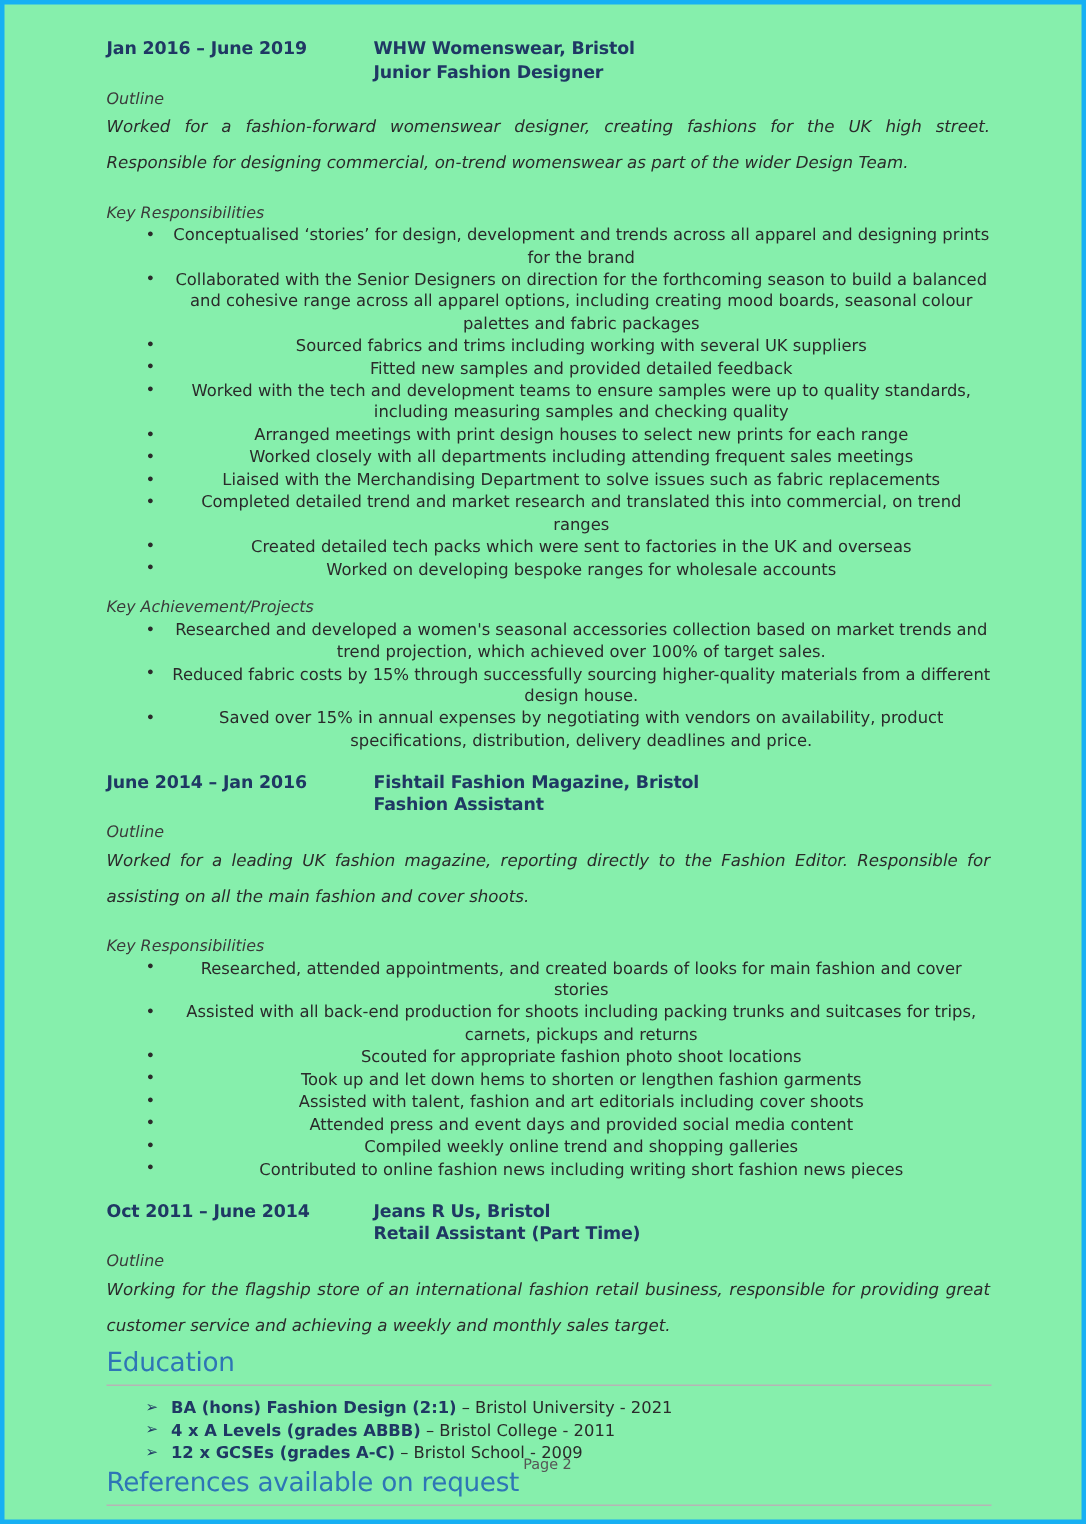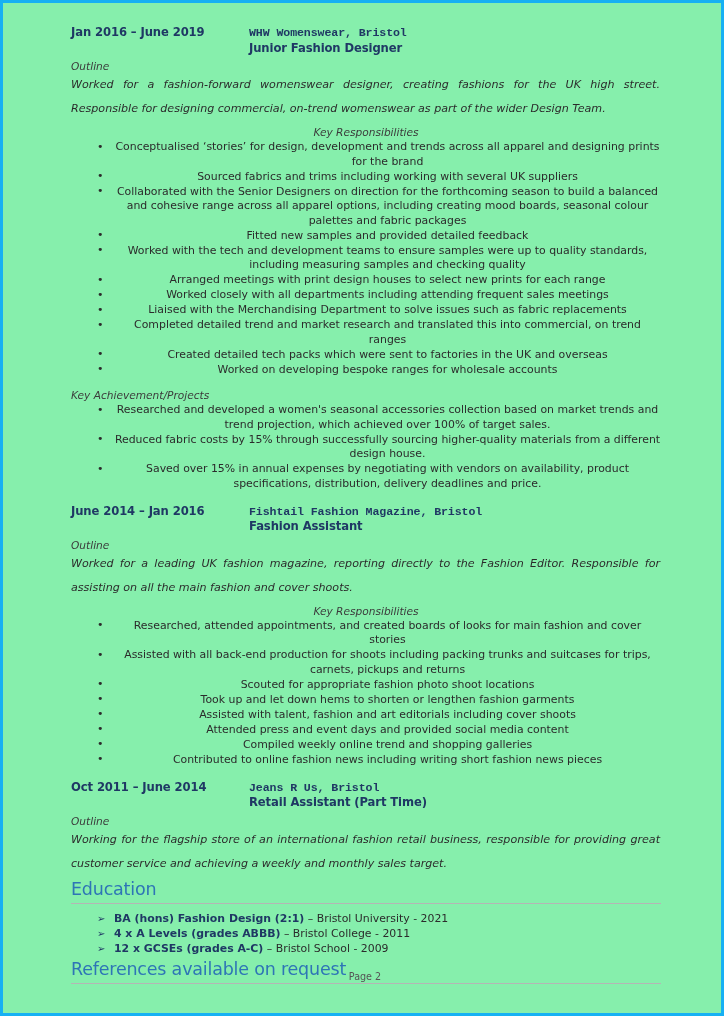--- a/index.html
+++ b/index.html
@@ -43,33 +43,33 @@
     letter-spacing: -0.1px;
   }
   .job-right {
     flex: 1 1 auto;
     font-size: 11.6px;
     font-weight: bold;
     color: #1f3864;
     line-height: 15.5px;
     letter-spacing: -0.1px;
   }
-  .job-company { display: block; font-family: Liberation Mono, monospace; }
+  .job-company { display: block; }
   .job-title { display: block; }
 
   
   .label-italic {
     font-size: 10.6px;
     font-style: italic;
     color: #3b3b3b;
     line-height: 14px;
     margin: 1px 0 0 0;
   }
   .outline-label { margin-top: 3px; }
-  .resp-label { margin-top: 4px; text-align: center; }
+  .resp-label { margin-top: 14px; }
   .ach-label { margin-top: 11px; }
 
   .para {
     font-size: 11.1px;
     color: #2b2b2b;
     line-height: 24px;
     text-align: justify;
     margin: 0;
     padding-right: 1px;
     font-style: italic;
@@ -166,22 +166,22 @@
         <span class="job-title">Junior Fashion Designer</span>
       </div>
     </div>
 
     <div class="label-italic outline-label">Outline</div>
     <p class="para">Worked for a fashion-forward womenswear designer, creating fashions for the UK high street. Responsible for designing commercial, on-trend womenswear as part of the wider Design Team.</p>
 
     <div class="label-italic resp-label">Key Responsibilities</div>
     <ul class="bullets">
       <li>Conceptualised ‘stories’ for design, development and trends across all apparel and designing prints for the brand</li>
+      <li>Collaborated with the Senior Designers on direction for the forthcoming season to build a balanced and cohesive range across all apparel options, including creating mood boards, seasonal colour palettes and fabric packages</li>
       <li>Sourced fabrics and trims including working with several UK suppliers</li>
-      <li>Collaborated with the Senior Designers on direction for the forthcoming season to build a balanced and cohesive range across all apparel options, including creating mood boards, seasonal colour palettes and fabric packages</li>
       <li>Fitted new samples and provided detailed feedback</li>
       <li>Worked with the tech and development teams to ensure samples were up to quality standards, including measuring samples and checking quality</li>
       <li>Arranged meetings with print design houses to select new prints for each range</li>
       <li>Worked closely with all departments including attending frequent sales meetings</li>
       <li>Liaised with the Merchandising Department to solve issues such as fabric replacements</li>
       <li>Completed detailed trend and market research and translated this into commercial, on trend ranges</li>
       <li>Created detailed tech packs which were sent to factories in the UK and overseas</li>
       <li>Worked on developing bespoke ranges for wholesale accounts</li>
     </ul>
 

